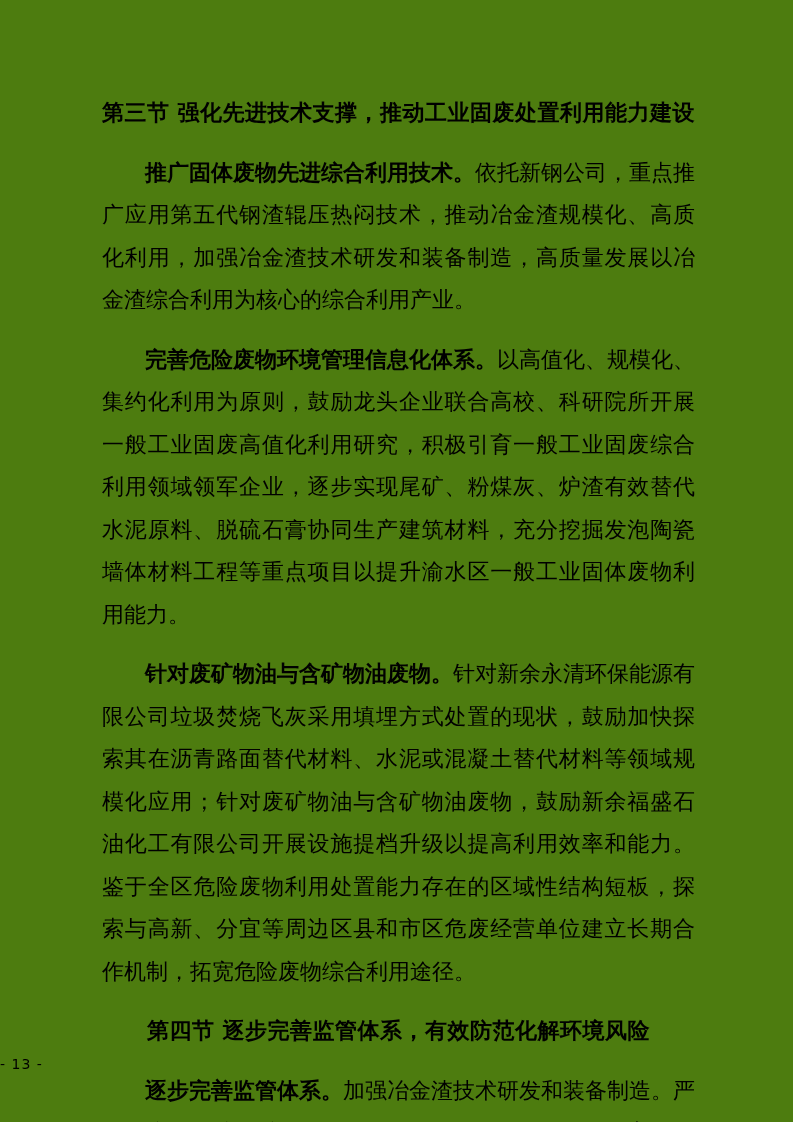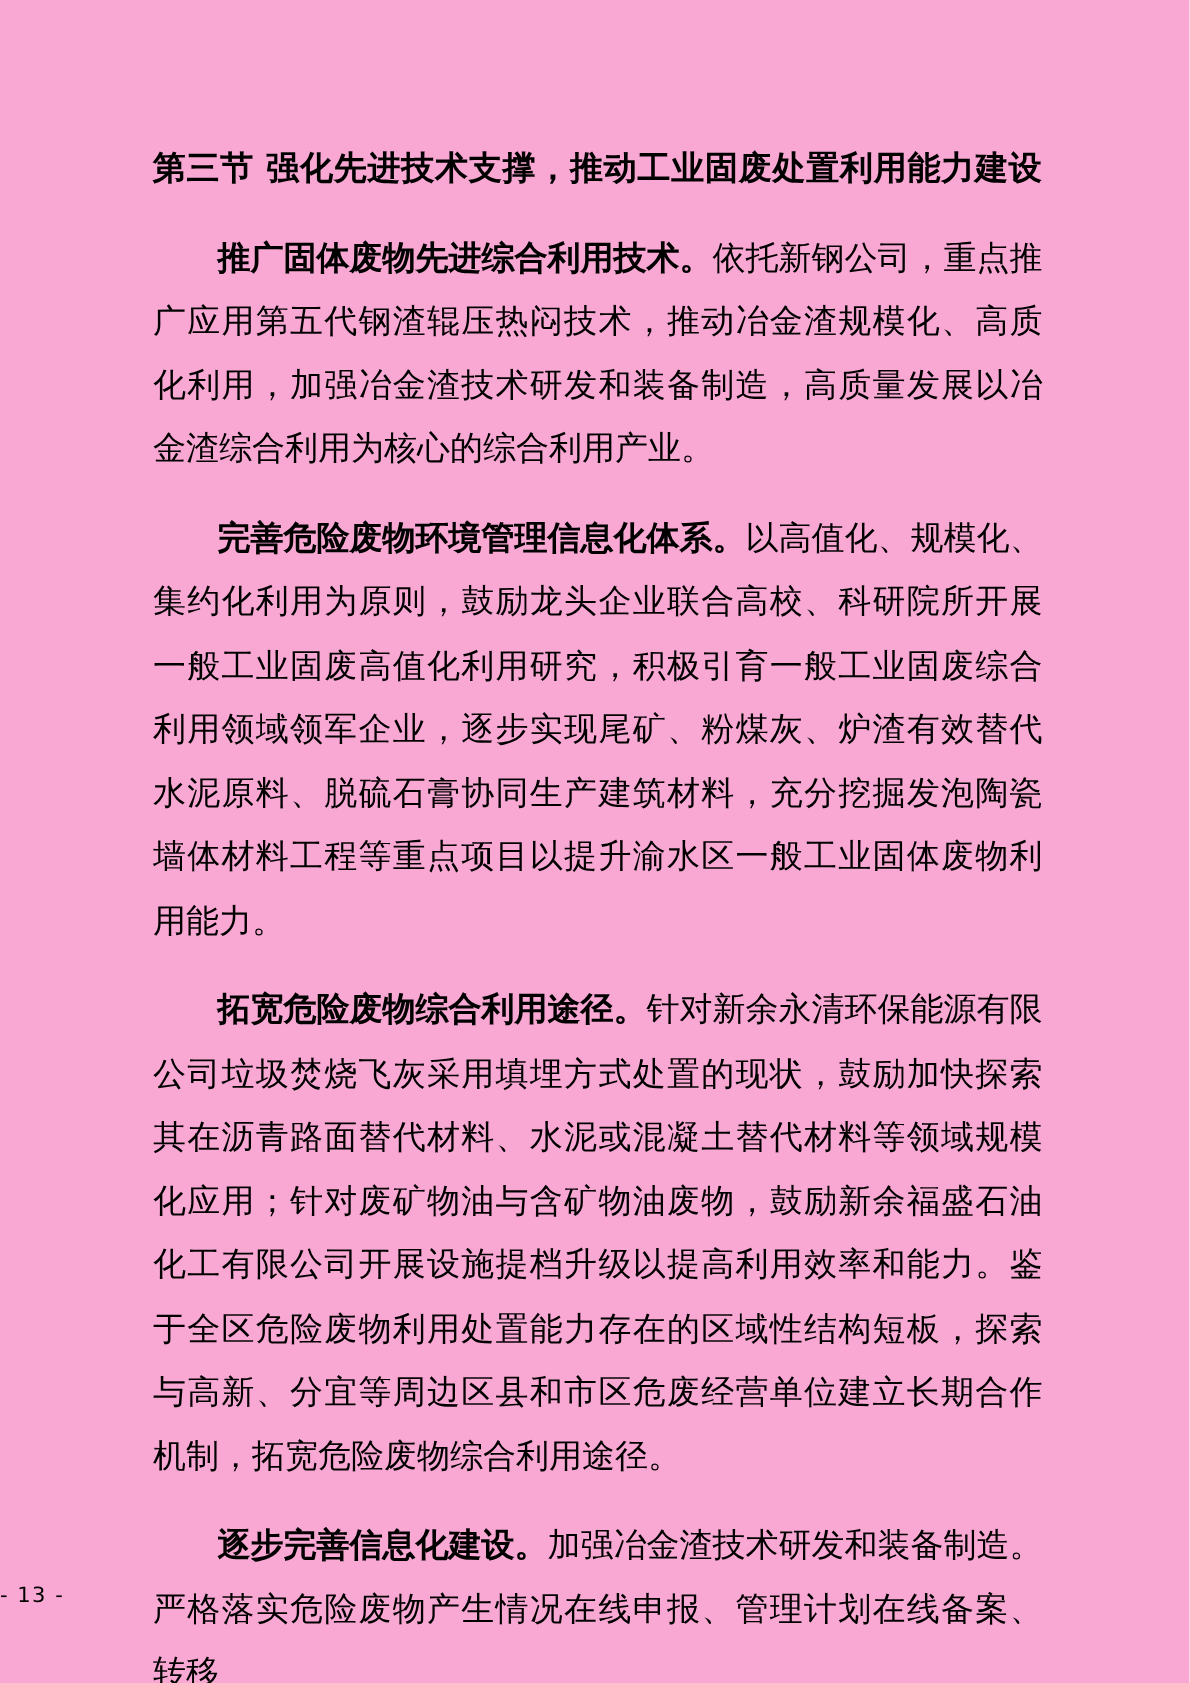--- a/index.html
+++ b/index.html
@@ -4,21 +4,21 @@
 <style>
   html, body {
     margin: 0;
     padding: 0;
     background: #ffffff;
   }
   .page {
     position: relative;
     width: 793px;
     height: 1122px;
-    background: #f9a8d4;
+    background: #4d7c0f;
     overflow: hidden;
     font-family: "DejaVu Sans", sans-serif;
     color: #000000;
   }
   .content {
     position: absolute;
     left: 85px;
     top: 92px;
     width: 627px;
   }
@@ -60,21 +60,22 @@
 
 <div class="page">
   <div class="content">
 
     <h2 class="heading">第三节 强化先进技术支撑，推动工业固废处置利用能力建设</h2>
 
     <p class="para"><span class="lead">推广固体废物先进综合利用技术。</span><span>依托新钢公司，重点推广应用第五代钢渣辊压热闷技术，推动冶金渣规模化、高质化利用，加强冶金渣技术研发和装备制造，高质量发展以冶金渣综合利用为核心的综合利用产业。</span></p>
 
     <p class="para"><span class="lead">完善危险废物环境管理信息化体系。</span><span>以高值化、规模化、集约化利用为原则，鼓励龙头企业联合高校、科研院所开展一般工业固废高值化利用研究，积极引育一般工业固废综合利用领域领军企业，逐步实现尾矿、粉煤灰、炉渣有效替代水泥原料、脱硫石膏协同生产建筑材料，充分挖掘发泡陶瓷墙体材料工程等重点项目以提升渝水区一般工业固体废物利用能力。</span></p>
 
-    <p class="para"><span class="lead">拓宽危险废物综合利用途径。</span><span>针对新余永清环保能源有限公司垃圾焚烧飞灰采用填埋方式处置的现状，鼓励加快探索其在沥青路面替代材料、水泥或混凝土替代材料等领域规模化应用；针对废矿物油与含矿物油废物，鼓励新余福盛石油化工有限公司开展设施提档升级以提高利用效率和能力。鉴于全区危险废物利用处置能力存在的区域性结构短板，探索与高新、分宜等周边区县和市区危废经营单位建立长期合作机制，拓宽危险废物综合利用途径。</span></p>
+    <p class="para"><span class="lead">针对废矿物油与含矿物油废物。</span><span>针对新余永清环保能源有限公司垃圾焚烧飞灰采用填埋方式处置的现状，鼓励加快探索其在沥青路面替代材料、水泥或混凝土替代材料等领域规模化应用；针对废矿物油与含矿物油废物，鼓励新余福盛石油化工有限公司开展设施提档升级以提高利用效率和能力。鉴于全区危险废物利用处置能力存在的区域性结构短板，探索与高新、分宜等周边区县和市区危废经营单位建立长期合作机制，拓宽危险废物综合利用途径。</span></p>
 
+    <h2 class="heading">第四节 逐步完善监管体系，有效防范化解环境风险</h2>
 
-    <p class="para"><span class="lead">逐步完善信息化建设。</span><span>加强冶金渣技术研发和装备制造。严格落实危险废物产生情况在线申报、管理计划在线备案、转移</span></p>
+    <p class="para"><span class="lead">逐步完善监管体系。</span><span>加强冶金渣技术研发和装备制造。严格落实危险废物产生情况在线申报、管理计划在线备案、转移</span></p>
 
   </div>
 
   <div class="page-number">- 13 -</div>
 </div>
 
 </body></html>

